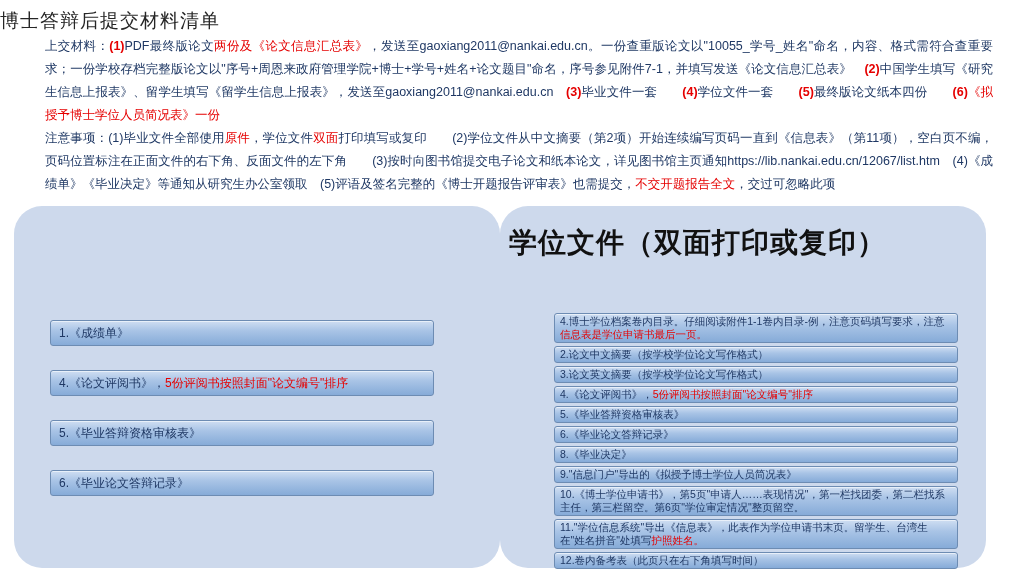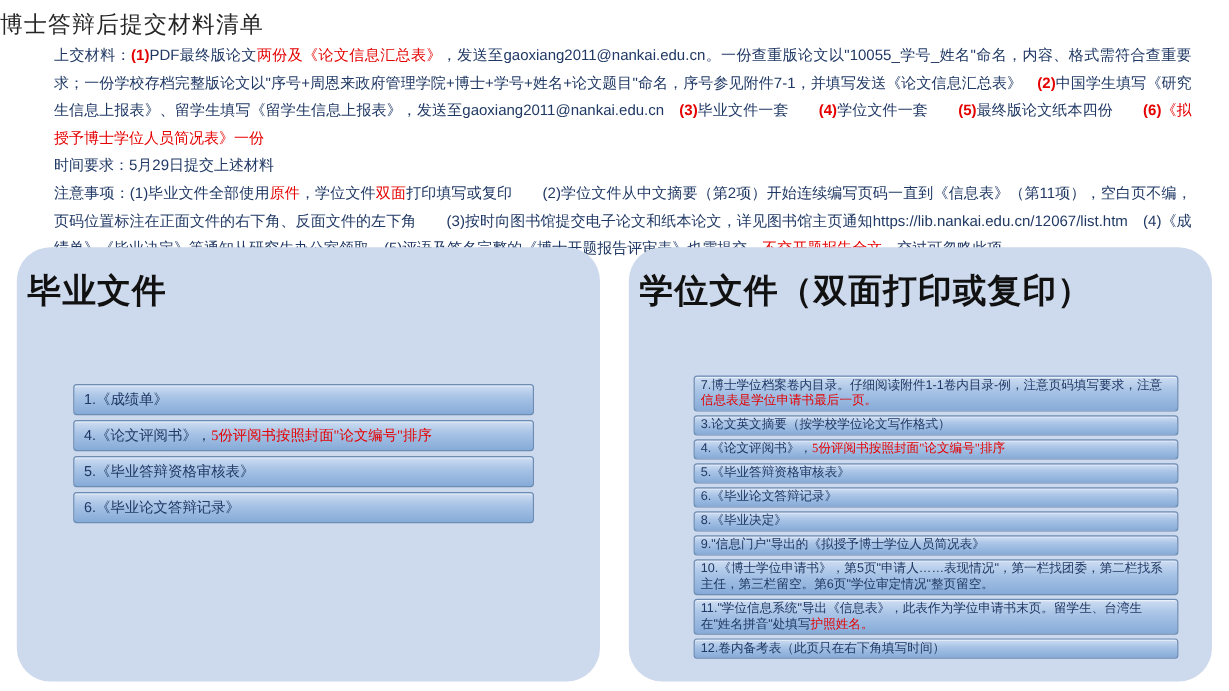--- a/index.html
+++ b/index.html
@@ -13,34 +13,34 @@
     font-size:19px;color:#262626;letter-spacing:1px;
   }
   .notes{
     position:absolute;left:45px;top:35px;width:948px;
     font-size:12.5px;line-height:23px;color:var(--text,#1f3864);
     text-align:justify;
   }
   .notes p{margin:0;}
   .seg{white-space:pre-wrap;}
   .seg.b{font-weight:normal;}
-  .seg.r{color:var(--red,#e50000);font-family:Liberation Serif, serif;}
+  .seg.r{color:var(--red,#e50000);}
   .seg.br{color:var(--red,#e50000);font-weight:bold;}
   .panel{
     position:absolute;top:206px;width:486px;height:362px;
     background:var(--panel_bg,#cdd9ec);border-radius:28px;
   }
   .panel.left{left:14px;}
-  .panel.right{left:524px;}
+  .panel.right{left:500px;}
   .panel-title{
     margin:0;padding:18px 0 0 9px;
     font-size:28px;font-weight:bold;color:#111111;letter-spacing:1px;
   }
   .bars{position:absolute;display:flex;flex-direction:column;}
-  .panel.left .bars{left:47px;top:114px;width:384px;gap:4px;}
+  .panel.left .bars{left:36px;top:114px;width:384px;gap:24px;}
   .panel.right .bars{left:54px;top:107px;width:404px;gap:3px;}
   .bar{
     box-sizing:border-box;
     background:linear-gradient(180deg,#cfdef2 0%,#a9c4e6 40%,#86abd8 100%);
     border:1px solid #6d8cb3;border-radius:3px;
     box-shadow:inset 0 1px 0 rgba(255,255,255,0.55);
     color:var(--text,#1f3864);
   }
   .panel.left .bar{
     height:26px;font-size:12px;display:flex;align-items:center;padding:0 8px;
@@ -49,47 +49,46 @@
     min-height:15px;font-size:10.5px;line-height:13px;padding:1px 5px;
   }
 </style>
 </head>
 <body>
 
 <div class="slide-title">博士答辩后提交材料清单</div>
 
 <div class="notes">
   <p><span class="seg b">上交材料</span><span class="seg b">：</span><span class="seg br">(1)</span><span class="seg">PDF最终版论文</span><span class="seg r">两份及《论文信息汇总表》</span><span class="seg">，发送至gaoxiang2011@nankai.edu.cn。</span><span class="seg b">一份查重版论文</span><span class="seg">以"10055_学号_姓名"命名，内容、格式需符合查重要求；</span><span class="seg b">一份学校存档完整版论文</span><span class="seg">以"序号+周恩来政府管理学院+博士+学号+姓名+论文题目"命名，序号参见附件7-1，并填写发送《论文信息汇总表》　</span><span class="seg br">(2)</span><span class="seg">中国学生填写《研究生信息上报表》、留学生填写《留学生信息上报表》，发送至gaoxiang2011@nankai.edu.cn　</span><span class="seg br">(3)</span><span class="seg">毕业文件一套　　</span><span class="seg br">(4)</span><span class="seg">学位文件一套　　</span><span class="seg br">(5)</span><span class="seg">最终版论文纸本四份　　</span><span class="seg br">(6)</span><span class="seg r">《拟授予博士学位人员简况表》一份</span></p>
-  <p><span class="seg b">时间要求</span><span class="seg">：5月29日提交上述材料</span></p>
   <p><span class="seg b">注意事项</span><span class="seg">：(1)毕业文件全部使用</span><span class="seg r">原件</span><span class="seg">，学位文件</span><span class="seg r">双面</span><span class="seg">打印填写或复印　　(2)学位文件从中文摘要（第2项）开始连续编写页码一直到《信息表》（第11项），空白页不编，页码位置标注在正面文件的右下角、反面文件的左下角　　(3)按时向图书馆提交电子论文和纸本论文，详见图书馆主页通知https://lib.nankai.edu.cn/12067/list.htm　(4)《成绩单》《毕业决定》等通知从研究生办公室领取　(5)评语及签名完整的《博士开题报告评审表》也需提交，</span><span class="seg r">不交开题报告全文</span><span class="seg">，交过可忽略此项</span></p>
 </div>
 
 <div class="panel left">
-  <h2 class="panel-title">毕业文件</h2>
   <div class="bars">
     <div class="bar">
         <span class="seg">1.《成绩单》</span>
       </div>
     <div class="bar">
         <span class="seg">4.《论文评阅书》，</span>
         <span class="seg r">5份评阅书按照封面"论文编号"排序</span>
       </div>
     <div class="bar">
         <span class="seg">5.《毕业答辩资格审核表》</span>
       </div>
     <div class="bar">
         <span class="seg">6.《毕业论文答辩记录》</span>
       </div>
   </div>
 </div>
 
 <div class="panel right">
   <h2 class="panel-title">学位文件（双面打印或复印）</h2>
   <div class="bars">
-    <div class="bar"><span class="seg">7.博士学位档案卷内目录。仔细阅读附件1-1卷内目录-例，注意页码填写要求，注意</span><span class="seg r">信息表是学位申请书最后一页。</span></div>
+    <div class="bar"><span class="seg">4.博士学位档案卷内目录。仔细阅读附件1-1卷内目录-例，注意页码填写要求，注意</span><span class="seg r">信息表是学位申请书最后一页。</span></div>
+    <div class="bar"><span class="seg">2.论文中文摘要（按学校学位论文写作格式）</span></div>
     <div class="bar"><span class="seg">3.论文英文摘要（按学校学位论文写作格式）</span></div>
     <div class="bar"><span class="seg">4.《论文评阅书》，</span><span class="seg r">5份评阅书按照封面"论文编号"排序</span></div>
     <div class="bar"><span class="seg">5.《毕业答辩资格审核表》</span></div>
     <div class="bar"><span class="seg">6.《毕业论文答辩记录》</span></div>
     <div class="bar"><span class="seg">8.《毕业决定》</span></div>
     <div class="bar"><span class="seg">9."信息门户"导出的《拟授予博士学位人员简况表》</span></div>
     <div class="bar"><span class="seg">10.《博士学位申请书》，第5页"申请人……表现情况"，第一栏找团委，第二栏找系主任，第三栏留空。第6页"学位审定情况"整页留空。</span></div>
     <div class="bar"><span class="seg">11."学位信息系统"导出《信息表》，此表作为学位申请书末页。留学生、台湾生在"姓名拼音"处填写</span><span class="seg r">护照姓名。</span></div>
     <div class="bar"><span class="seg">12.卷内备考表（此页只在右下角填写时间）</span></div>
   </div>

